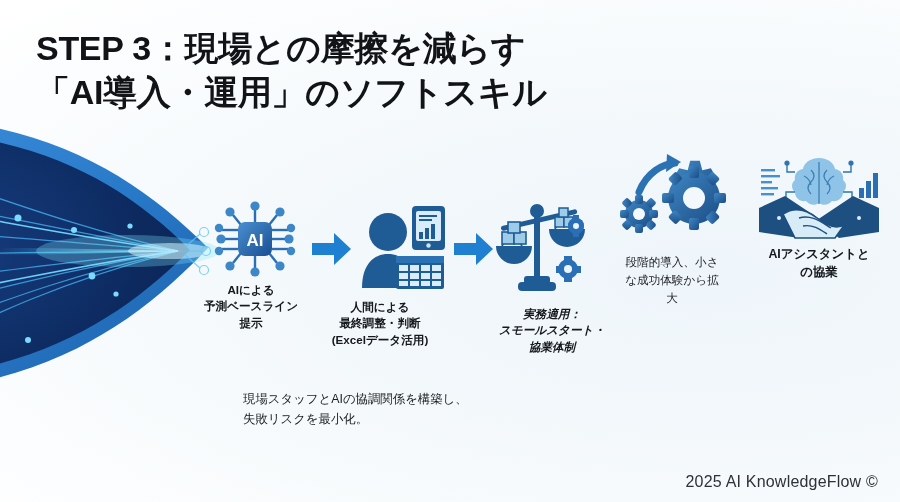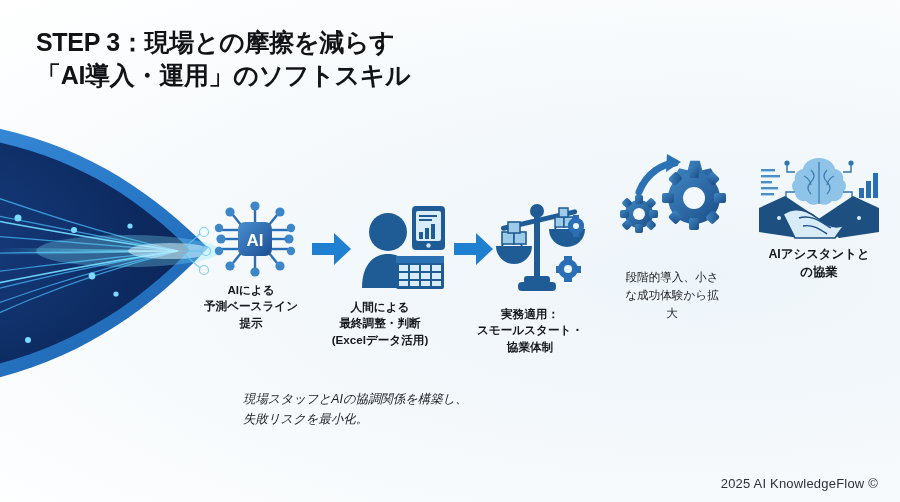--- a/index.html
+++ b/index.html
@@ -12,62 +12,62 @@
     position:relative;width:900px;height:502px;
     background:
       radial-gradient(ellipse at 78% 55%, #eef5fa 0%, #f3f8fb 40%, #ffffff 100%),
       linear-gradient(135deg,#ffffff 0%,#f4f9fc 55%,#eef4f8 100%);
     overflow:hidden;
   }
 
   
   .title{
     position:absolute;left:36px;top:26px;
-    font-size:25px;font-weight:bold;color:#111316;
+    font-size:34px;font-weight:bold;color:#111316;
     line-height:1.30;letter-spacing:-0.3px;
     white-space:pre;
   }
 
   
   .teardrop{position:absolute;left:-122px;top:108px;width:360px;height:292px;}
   .teardrop svg{display:block;}
   .node{position:absolute;}
   .arrow{position:absolute;top:232px;}
 
   
   .flabel{
     position:absolute;text-align:center;
     font-size:11.6px;font-weight:bold;color:#15181c;line-height:1.42;
     white-space:pre;
   }
   .f1{left:185px;top:282px;width:132px;}
   .f2{left:310px;top:299px;width:140px;}
-  .f3{left:460px;top:306px;width:140px;}
+  .f3{left:482px;top:306px;width:140px;font-style:italic;}
 
   .caption{
     position:absolute;left:243px;top:389px;
-    font-size:12.4px;color:#1a1d21;line-height:1.62;white-space:pre;font-style:italic;
+    font-size:12.4px;color:#1a1d21;line-height:1.62;white-space:pre;
   }
 
   
   .rcard{position:absolute;top:152px;width:150px;text-align:center;}
   .rcard.c1{left:597px;}
   .rcard.c2{left:744px;}
   .ricon{height:88px;display:flex;align-items:center;justify-content:center;}
   .rtitle{
     margin-top:6px;font-size:12.4px;font-weight:bold;color:#14171b;
     line-height:1.45;white-space:pre;
   }
   .rbody{
-    margin-top:28px;font-size:11.6px;color:#1b1e22;line-height:1.55;white-space:pre;
+    margin-top:13px;font-size:11.6px;color:#1b1e22;line-height:1.55;white-space:pre;
   }
 
   .footer{
     position:absolute;right:22px;bottom:11px;
-    font-size:13px;color:#2d3238;letter-spacing:.2px;margin-top:48px;
+    font-size:16px;color:#2d3238;letter-spacing:.2px;margin-top:48px;
   }
 </style>
 </head>
 <body>
 
 <div id="slide">
 
   <div class="title"><span>STEP 3：現場との摩擦を減らす</span>
 <span>「AI導入・運用」のソフトスキル</span></div>
 

